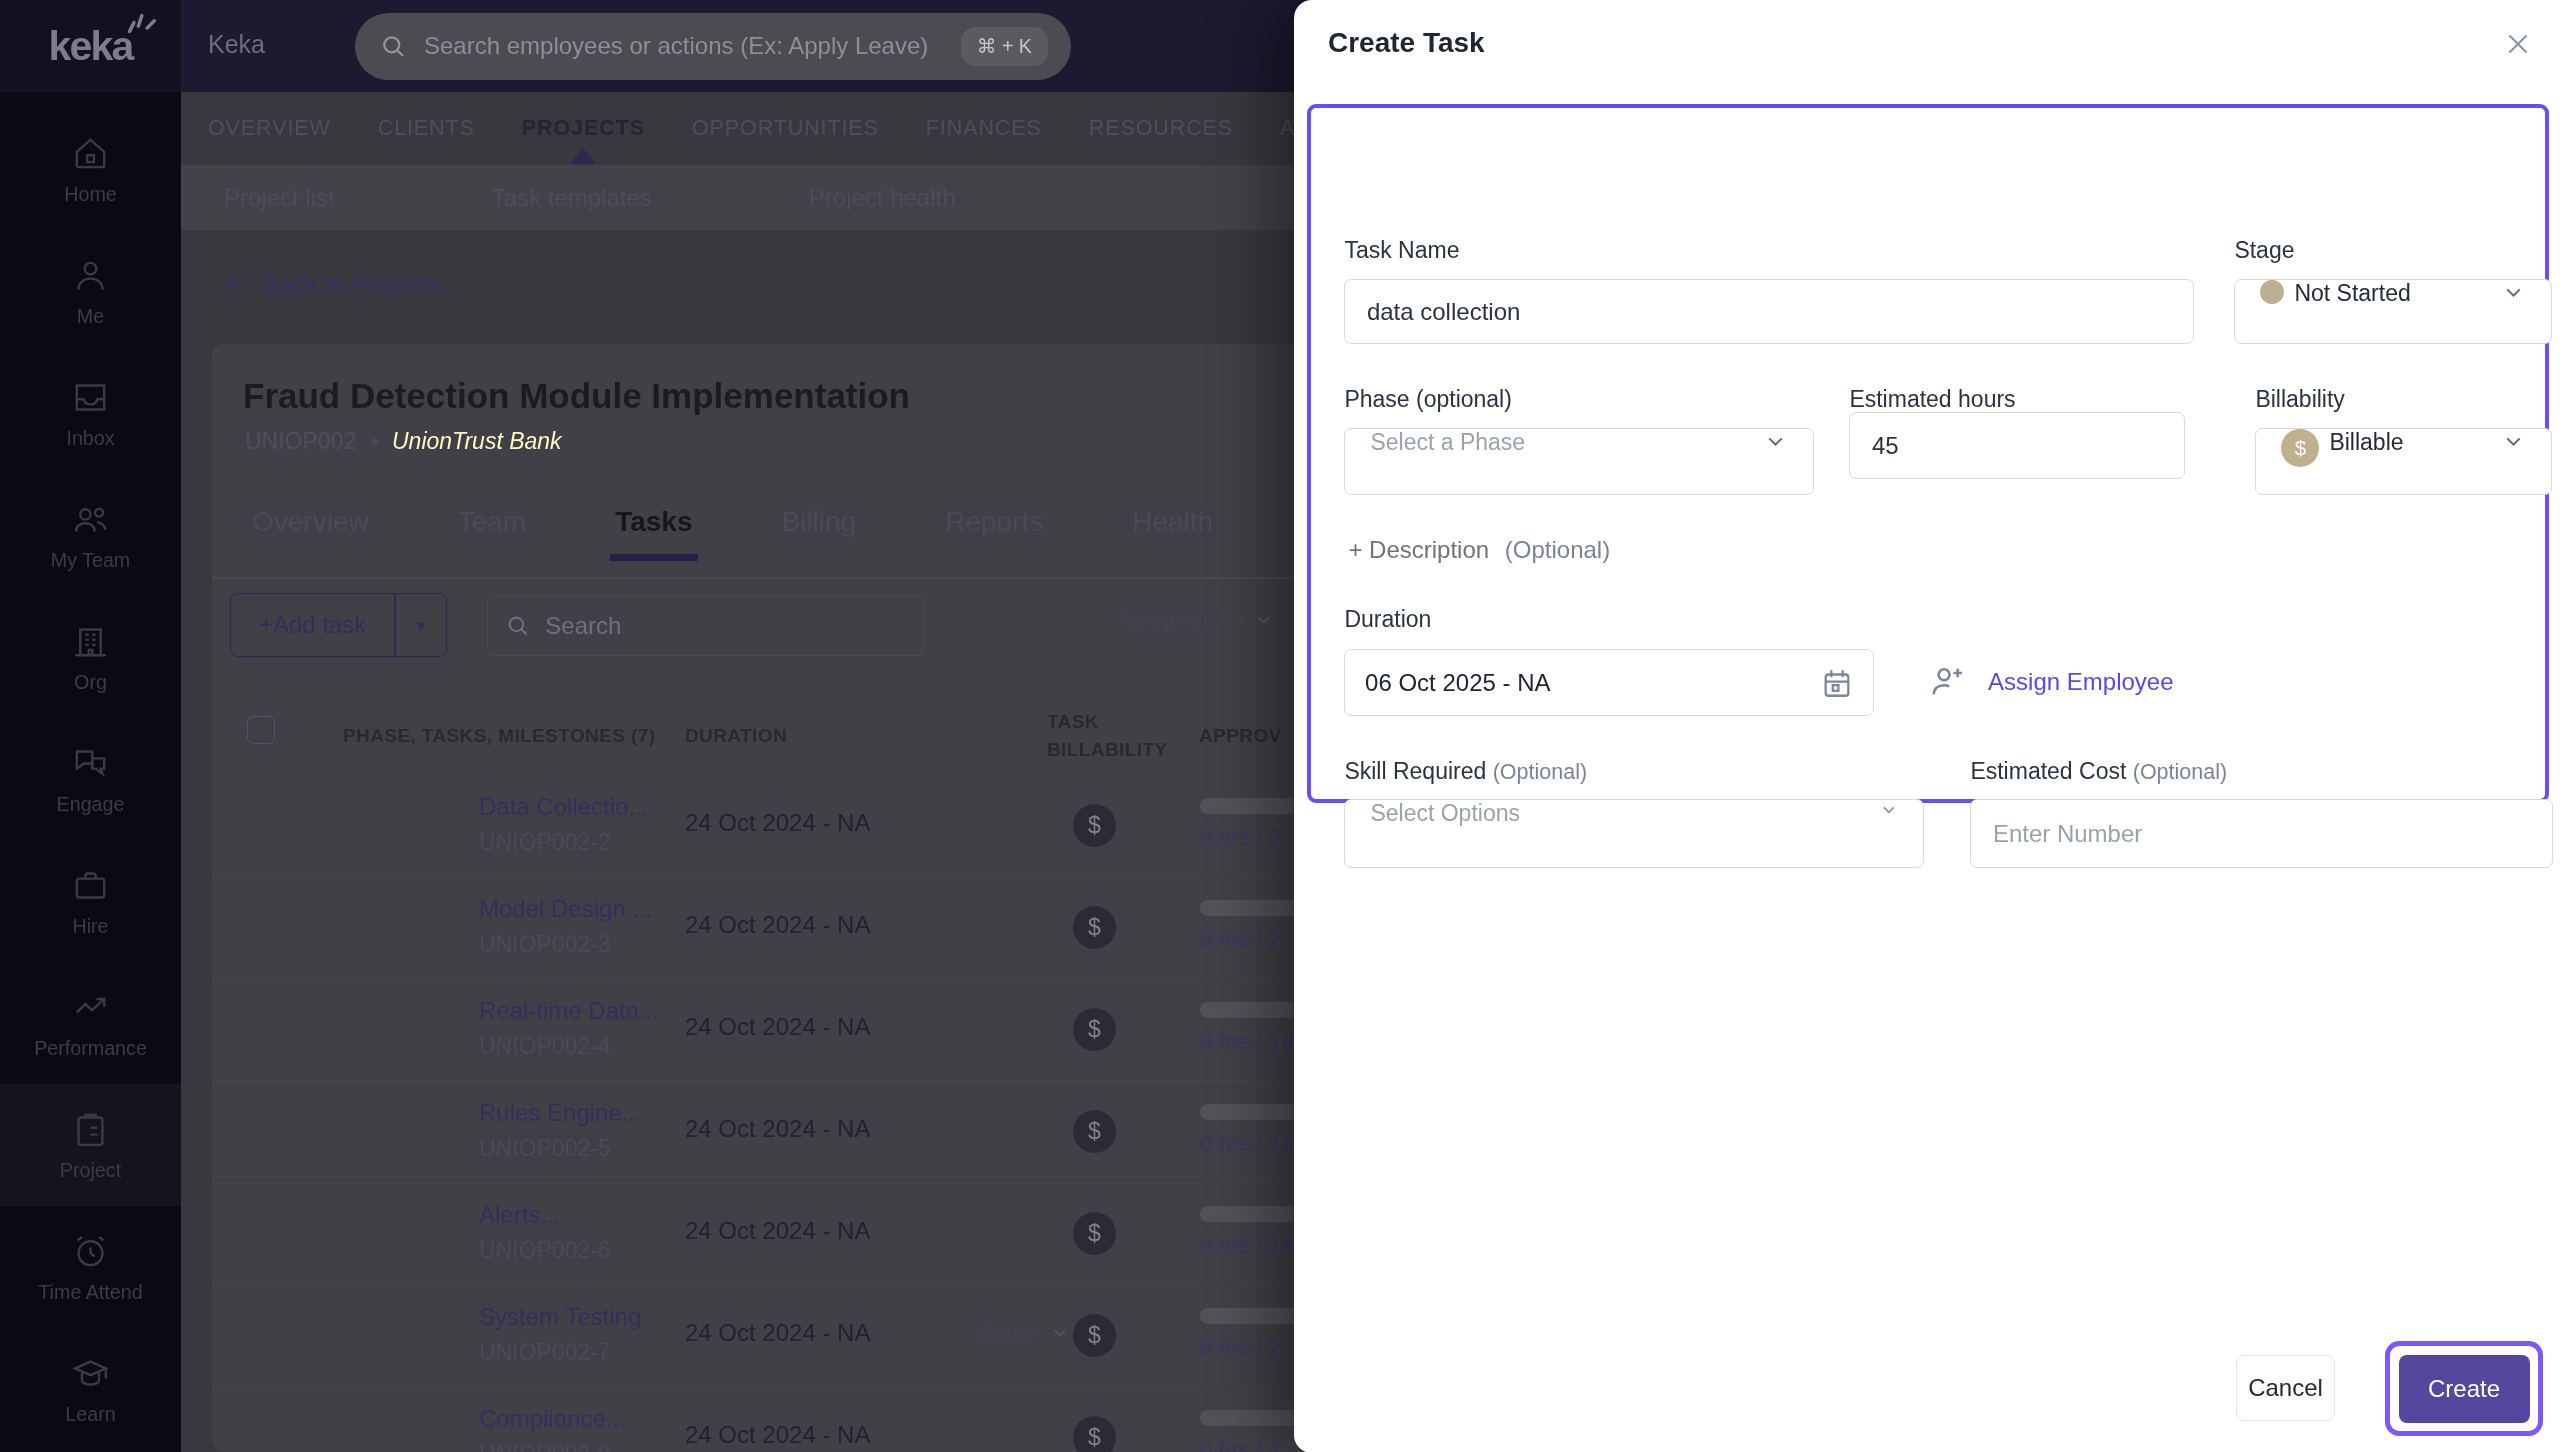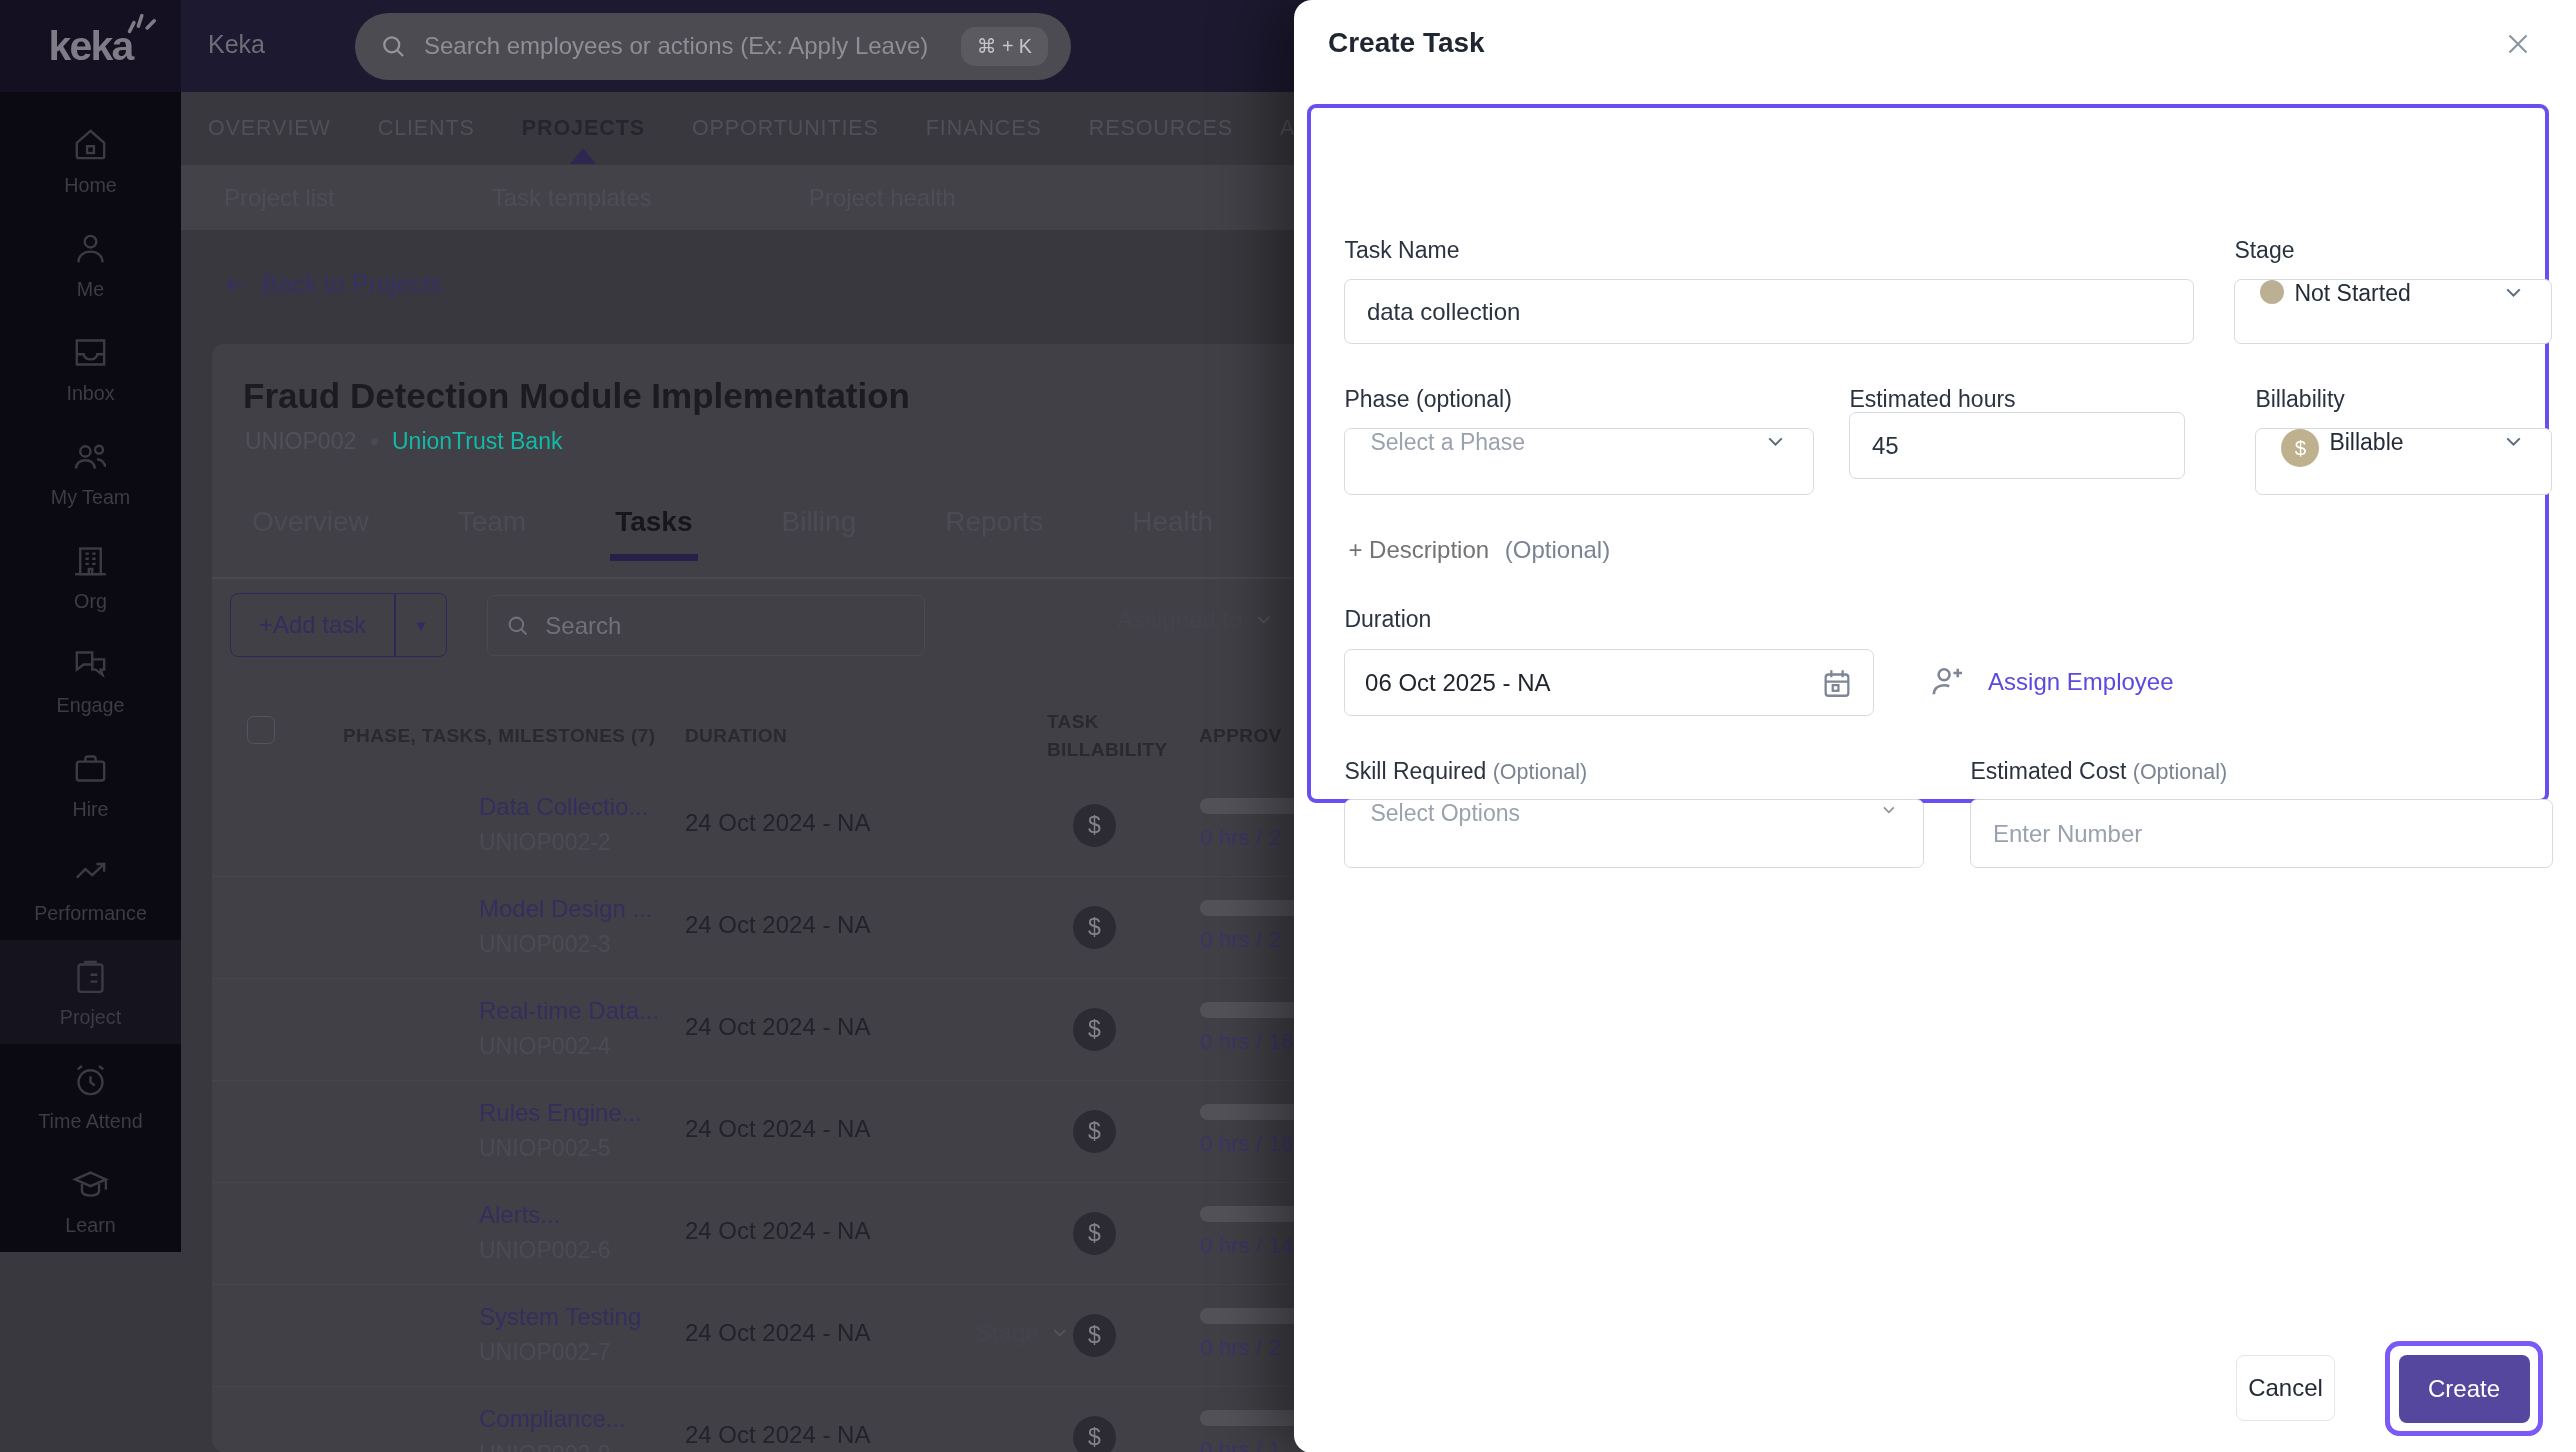--- a/index.html
+++ b/index.html
@@ -11,21 +11,21 @@
   .topbar { position:absolute; left:0; top:0; width:2576px; height:92px; background:#1d1930; z-index:1; }
   .logo-box { position:absolute; left:0; top:0; width:181px; height:92px; background:#141021; display:flex; align-items:center; justify-content:center; }
   .logo-text { font-size:41px; font-weight:bold; color:#7e7c87; letter-spacing:-1.8px; position:relative; }
   .logo-spark { position:absolute; top:-10.7px; right:-23px; width:30px; height:23px; color:#7e7c87; }
   .app-name { position:absolute; left:208px; top:30px; font-size:25px; color:#6f6d78; }
   .search-pill { position:absolute; left:355px; top:12.5px; width:716px; height:67px; border-radius:34px; background:#4c4b52; display:flex; align-items:center; padding:0 23px; }
   .search-pill .sicon { width:30px; height:30px; color:#95949b; flex:0 0 auto; }
   .search-pill .ph { margin-left:16px; font-size:24px; color:#8f8e95; white-space:nowrap; }
   .kbd-badge { margin-left:auto; background:#5b5a61; border-radius:14.3px; padding:8px 16px; font-size:19.7px; color:#c5c4c9; white-space:nowrap; }
 
-  .sidebar { position:absolute; left:0; top:92px; width:181px; height:1160px; background:#0b0a12; z-index:1; display:flex; flex-direction:column; padding-top:16px; }
+  .sidebar { position:absolute; left:0; top:92px; width:181px; height:1360px; background:#0b0a12; z-index:1; display:flex; flex-direction:column; padding-top:16px; }
   .side-item { width:181px; height:122px; display:flex; flex-direction:column; align-items:center; justify-content:center; gap:9px; color:#3c3b45; }
   .side-item.active { background:#15141e; }
   .side-item svg { width:41px; height:41px; }
   .side-item .lbl { font-size:19.7px; color:#3d3c46; white-space:nowrap; }
 
   .content-bg { position:absolute; left:181px; top:92px; width:2395px; height:1360px; background:#39383e; z-index:0; }
   .subnav-band { position:absolute; left:181px; top:165px; width:2395px; height:65px; background:#434248; z-index:1; }
 
   .main-nav { position:absolute; left:208px; top:92px; height:72px; display:flex; align-items:center; gap:47px; z-index:2; }
   .main-nav .nav-item { font-size:21.5px; letter-spacing:0.9px; color:#504f57; position:relative; white-space:nowrap; }
@@ -38,21 +38,21 @@
 
   .back-link { position:absolute; left:222px; top:270px; z-index:2; display:flex; align-items:center; gap:12.5px; color:#363165; font-size:25px; }
   .back-link svg { width:27px; height:27px; }
 
   .card { position:absolute; left:212px; top:344px; width:2209px; height:1108px; background:#414046; border-radius:12.5px; z-index:1; }
 
   .proj-title { position:absolute; left:243px; top:376px; font-size:35px; font-weight:bold; color:#1b1b21; z-index:2; }
   .proj-sub { position:absolute; left:245px; top:428px; font-size:23px; z-index:2; display:flex; align-items:center; gap:14.3px; }
   .proj-code { color:#514f59; }
   .proj-dot { width:7.2px; height:7.2px; border-radius:50%; background:#4a4952; }
-  .proj-client { color:#14b8a6; }
+  .proj-client { color:#fef9c3;font-style:italic; }
 
   .proj-tabs { position:absolute; left:252px; top:506px; display:flex; gap:89px; z-index:2; }
   .proj-tab { font-size:28px; color:#4c4b53; padding-bottom:23px; position:relative; white-space:nowrap; }
   .proj-tab.active { color:#16161c; font-weight:bold; }
   .proj-tab.active::after { content:""; position:absolute; left:-5.4px; right:-5.4px; bottom:0; height:7.2px; background:#262148; }
   .tabs-rule { position:absolute; left:212px; top:577px; width:2209px; height:1.8px; background:#4a494f; z-index:2; }
 
   .add-task-btn { position:absolute; left:230px; top:593px; width:217px; height:64px; border:1.8px solid #2d2854; border-radius:8px; display:flex; align-items:center; z-index:2; color:#322d5d; }
   .add-task-main { flex:1; text-align:center; font-size:24px; }
   .add-task-sep { width:1.8px; height:100%; background:#2d2854; }

